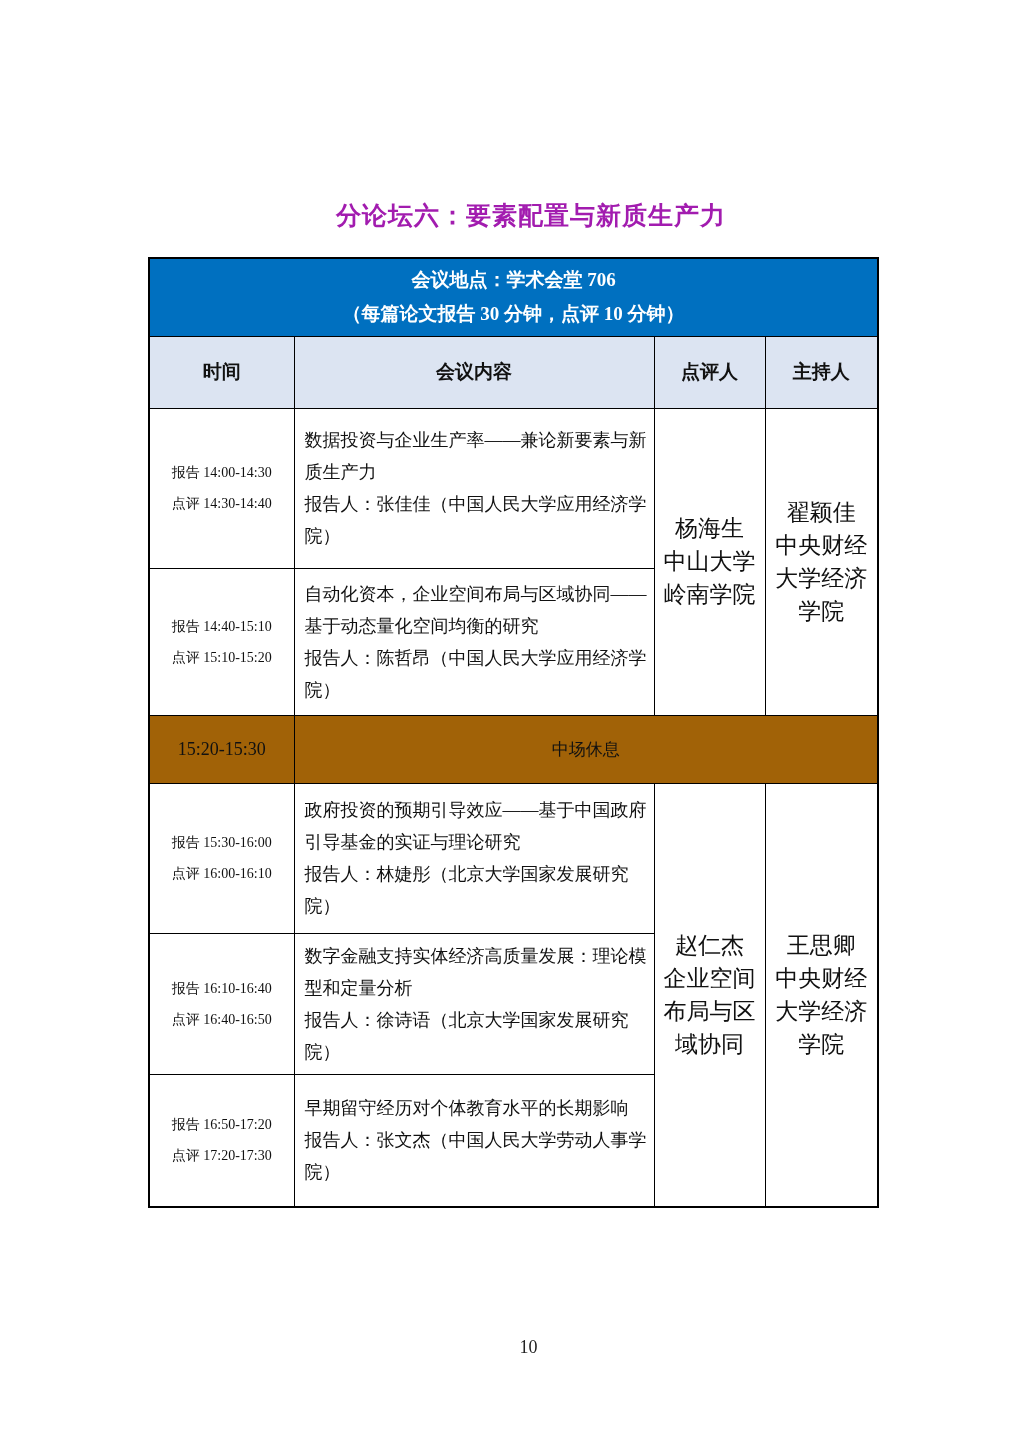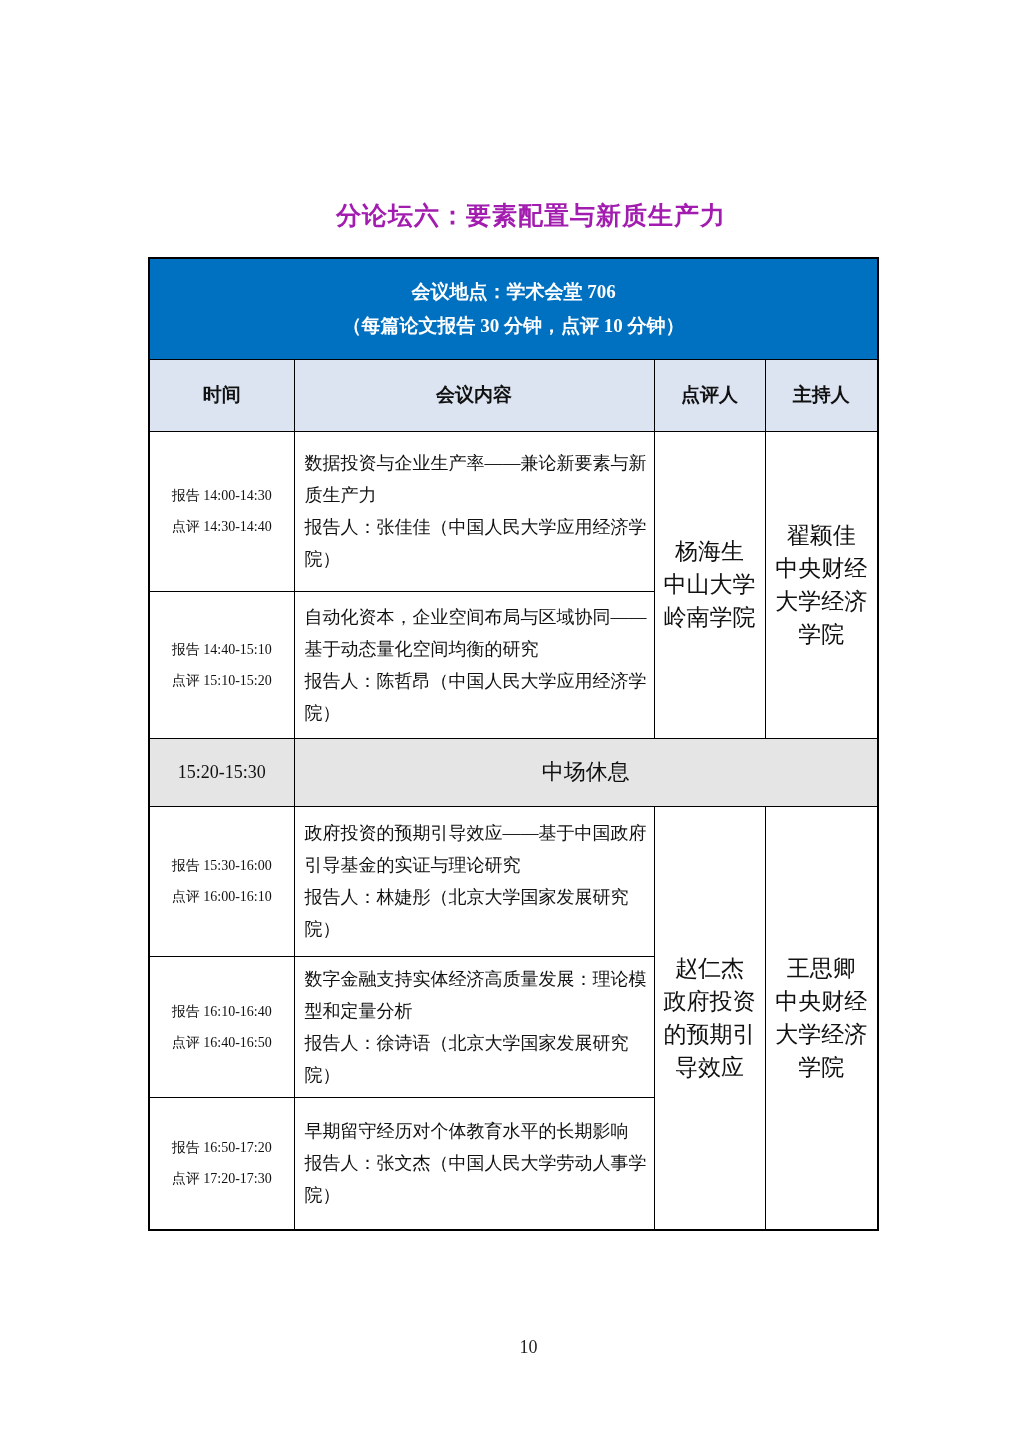--- a/index.html
+++ b/index.html
@@ -32,21 +32,21 @@
     border-collapse: collapse;
     table-layout: fixed;
     border: 2px solid #000;
   }
   table.schedule td, table.schedule th {
     border: 1px solid #000;
     vertical-align: middle;
     overflow: hidden;
   }
   tr.r-banner td {
-    height: 101px;
+    height: 78px;
     background: #0070C0;
     color: #ffffff;
     font-weight: bold;
     font-size: 19px;
     text-align: center;
     line-height: 34px;
   }
   tr.r-head th {
     height: 72px;
     background: #DCE4F2;
@@ -73,25 +73,25 @@
     padding: 0 6px;
     vertical-align: middle;
   }
   tr.r-s1 { height: 160px; }
   tr.r-s2 { height: 147px; }
   tr.r-break { height: 68px; }
   tr.r-s3 { height: 150px; }
   tr.r-s4 { height: 133px; }
   tr.r-s5 { height: 133px; margin-top: 46px; }
   tr.r-break td {
-    background: #e5e5e5;
+    background: #a16207;
     text-align: center;
   }
   tr.r-break td.time-cell { font-size: 18px; }
-  tr.r-break td.break-cell { font-size: 22px; }
+  tr.r-break td.break-cell { font-size: 17px; }
   .page-number {
     position: absolute;
     top: 1337px;
     left: 0;
     width: 100%;
     text-align: center;
     font-size: 18px;
     color: #222;
     padding-left: 33px;
   }
@@ -163,21 +163,21 @@
     <td class="time-cell">
       <div>报告 15:30-16:00</div>
       <div>点评 16:00-16:10</div>
     </td>
     <td class="content-cell">
       <div>政府投资的预期引导效应——基于中国政府引导基金的实证与理论研究</div>
       <div>报告人：林婕彤（北京大学国家发展研究院）</div>
     </td>
     <td class="person-cell" rowspan="3">
       <div>赵仁杰</div>
-      <div>政府投资的预期引导效应</div>
+      <div>企业空间布局与区域协同</div>
     </td>
     <td class="person-cell" rowspan="3">
       <div>王思卿</div>
       <div>中央财经大学经济学院</div>
     </td>
   </tr>
 
   <tr class="r-s4">
     <td class="time-cell">
       <div>报告 16:10-16:40</div>

